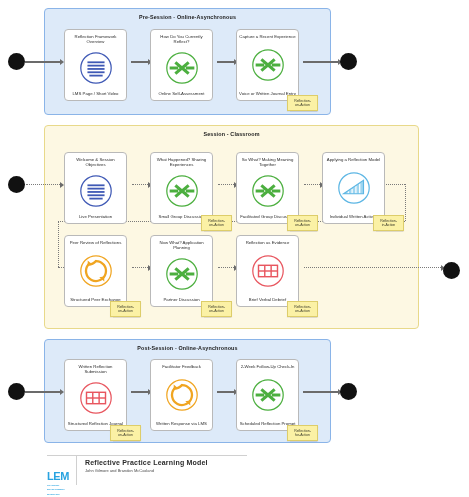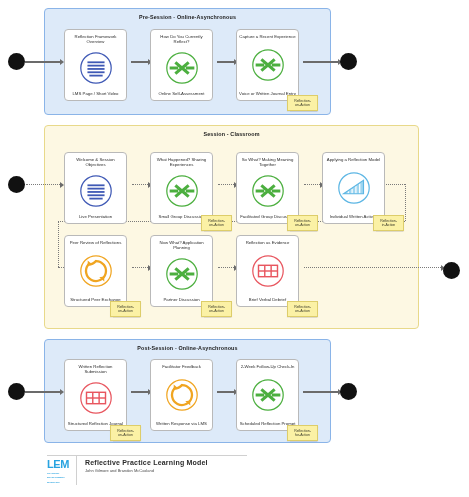--- a/index.html
+++ b/index.html
@@ -164,21 +164,21 @@
     align-items: flex-start;
   }
   .footer-rule {
     position: absolute;
     left: 47px; top: 455px;
     width: 200px; height: 0;
     border-top: 1px solid #d0d0d0;
   }
   .logo-box {
     width: 30px;
-    padding-top: 4px;
+    padding-top: 16px;
     display: flex;
     flex-direction: column;
     align-items: flex-start;
     border-right: 1px solid #d0d0d0;
     height: 30px;
     box-sizing: border-box;
   }
   .logo-mark {
     font-size: 11px;
     font-weight: bold;

